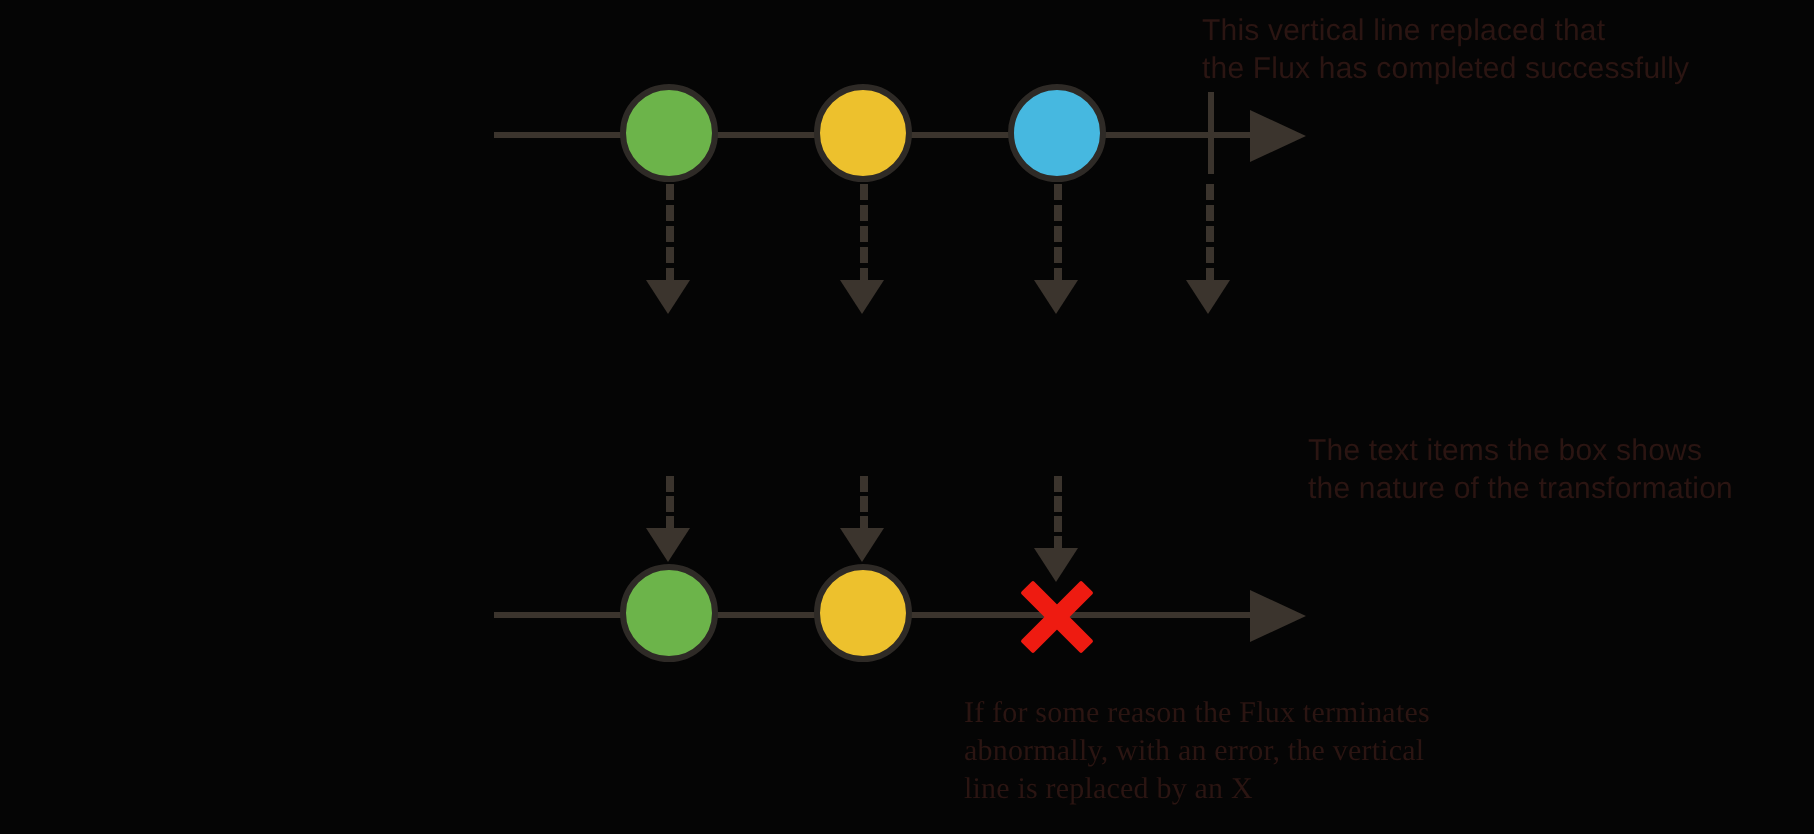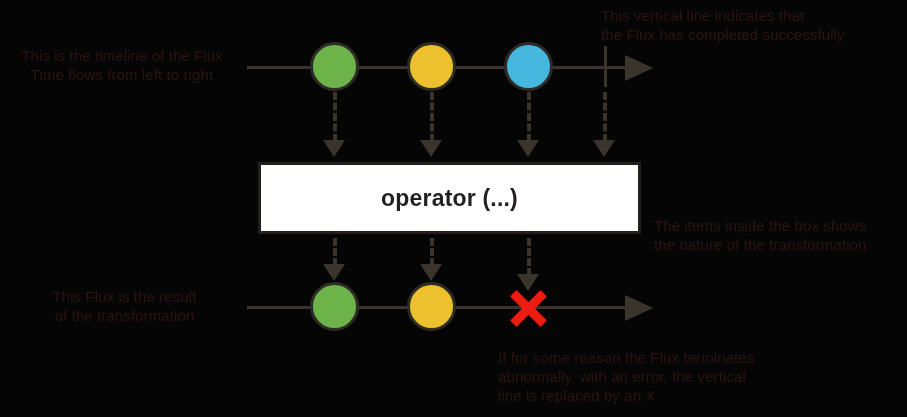--- a/index.html
+++ b/index.html
@@ -94,35 +94,31 @@
     border-radius: 1px;
   }
   .error-x span.a { transform: rotate(45deg); }
   .error-x span.b { transform: rotate(-45deg); }
 </style>
 </head>
 <body>
 
 <div id="canvas">
 
-  <div class="ann" style="left:14px; top:46px; width:216px; text-align:center;">This is the timeline of the Flux
-Time flows from left to right</div>
 
 
-  <div class="ann left" style="left:601px; top:6px; width:300px;">This vertical line indicates that
+  <div class="ann left" style="left:601px; top:6px; width:300px;">This vertical line replaced that
 the Flux has completed successfully</div>
 
 
-  <div class="ann left" style="left:654px; top:216px; width:253px;">The items inside the box shows
+  <div class="ann left" style="left:654px; top:216px; width:253px;">The text items the box shows
 the nature of the transformation</div>
 
-  <div class="ann" style="left:22px; top:287px; width:205px; text-align:center;">This Flux is the result
-of the transformation</div>
 
-  <div class="ann left" style="left:498px; top:348px; width:300px;">If for some reason the Flux terminates
+  <div class="ann left" style="left:482px; top:348px; width:300px;font-family:Liberation Serif, serif;">If for some reason the Flux terminates
 abnormally, with an error, the vertical
 line is replaced by an X</div>
 
   <div class="tl-line" style="left:247px; top:66px; width:380px;"></div>
   <div class="tl-arrow" style="left:625px; top:55px;"></div>
   <div class="complete-bar" style="left:604px; top:46px; height:41px;"></div>
 
   <div class="marble" style="left:310px; top:42px; width:49px; height:49px; background:#6cb44a;"></div>
   <div class="marble" style="left:407px; top:42px; width:49px; height:49px; background:#edc12d;"></div>
   <div class="marble" style="left:504px; top:42px; width:49px; height:49px; background:#46b8e0;"></div>
@@ -132,23 +128,20 @@
 
   <div class="dotted" style="left:430px; top:92px; height:50px;"></div>
   <div class="dot-arrow" style="left:420px; top:140px;"></div>
 
   <div class="dotted" style="left:527px; top:92px; height:50px;"></div>
   <div class="dot-arrow" style="left:517px; top:140px;"></div>
 
   <div class="dotted" style="left:603px; top:92px; height:50px;"></div>
   <div class="dot-arrow" style="left:593px; top:140px;"></div>
 
-  <div class="op-box" style="left:258px; top:162px; width:383px; height:72px;">
-    <span class="op-label">operator (...)</span>
-  </div>
 
   <div class="dotted" style="left:333px; top:238px; height:28px;"></div>
   <div class="dot-arrow" style="left:323px; top:264px;"></div>
 
   <div class="dotted" style="left:430px; top:238px; height:28px;"></div>
   <div class="dot-arrow" style="left:420px; top:264px;"></div>
 
   <div class="dotted" style="left:527px; top:238px; height:38px;"></div>
   <div class="dot-arrow" style="left:517px; top:274px;"></div>
 

